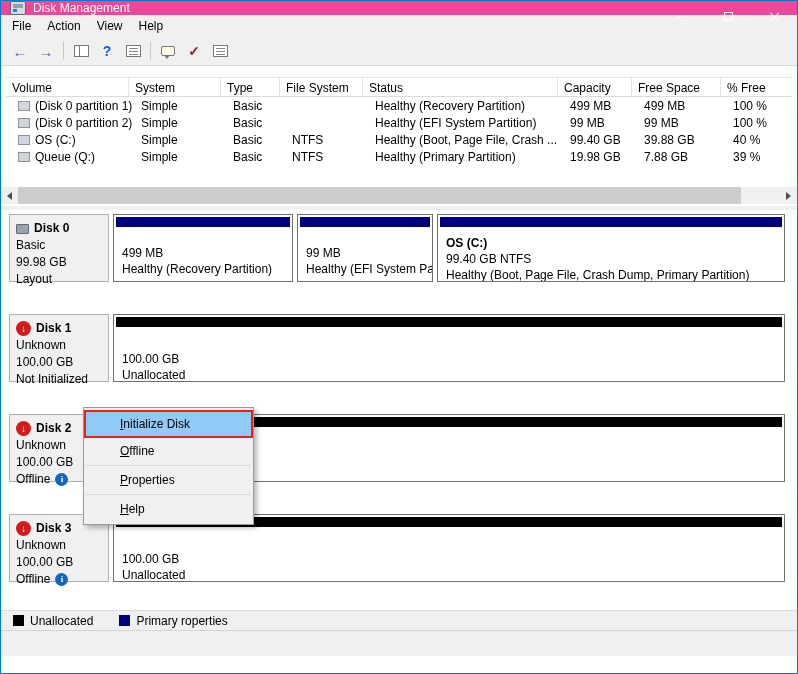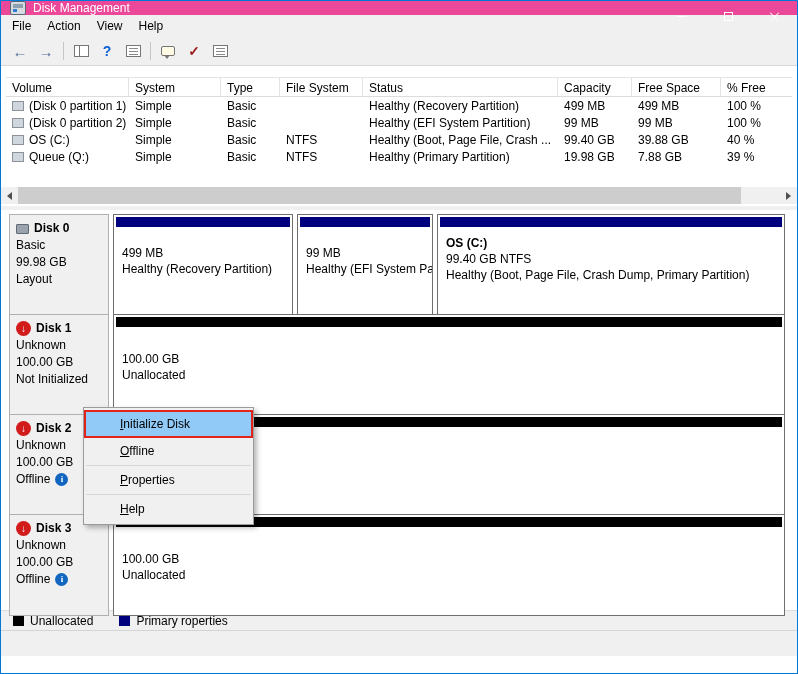--- a/index.html
+++ b/index.html
@@ -39,35 +39,35 @@
   .i-lines::before{content:"";position:absolute;left:2px;right:2px;top:2px;height:1px;background:#8a8a8a;box-shadow:0 3px 0 #8a8a8a,0 6px 0 #8a8a8a}
   .i-balloon{width:14px;height:10px;border:1px solid #767676;background:#fffbe4;border-radius:2px;position:relative}
   .i-balloon::after{content:"";position:absolute;left:2px;bottom:-4px;border-left:3px solid transparent;border-right:3px solid transparent;border-top:4px solid #767676}
   .i-check::before{content:"✓";color:#9b1b1b;font-weight:bold;font-size:14px}
 
   
   .listpane{position:relative;height:140px;background:#fff;padding-top:4px}
   .vhead{display:flex;height:20px;border-top:1px solid #e3e3e3;border-bottom:1px solid #dcdcdc;margin:7px 5px 0 5px}
   .hcell{border-right:1px solid #e3e3e3;padding:3px 6px 0 6px;overflow:hidden;white-space:nowrap}
   .c1{width:123px}.c2{width:92px}.c3{width:59px}.c4{width:83px}.c5{width:195px}.c6{width:74px}.c7{width:89px}.c8{flex:1;border-right:none}
-  .vrow{display:flex;height:17px;align-items:center;padding-left:5px}
+  .vrow{display:flex;height:17px;align-items:center;padding-left:11px}
   .cell{padding:0 6px;overflow:hidden;white-space:nowrap}
   .vol-ic{display:inline-block;width:12px;height:10px;border:1px solid #8d9299;background:#cfd6dd;margin-right:5px;vertical-align:-1px}
   .hscroll{position:absolute;left:0;right:0;bottom:2px;height:17px;background:#f0f0f0}
   .sb-btn{position:absolute;top:0;width:17px;height:17px;display:flex;align-items:center;justify-content:center}
   .sb-left{left:0}.sb-right{right:0}
   .tri-l{width:0;height:0;border-top:4px solid transparent;border-bottom:4px solid transparent;border-right:5px solid #505050}
   .tri-r{width:0;height:0;border-top:4px solid transparent;border-bottom:4px solid transparent;border-left:5px solid #505050}
   .sb-thumb{position:absolute;left:17px;top:0;width:723px;height:17px;background:#cdcdcd}
 
   .pane-div{height:4px;background:#f0f0f0}
 
   
   .gpane{position:relative;height:400px;background:#fff}
-  .drow{position:absolute;left:8px;right:12px;height:102px;display:flex}
+  .drow{position:absolute;left:8px;right:12px;height:68px;display:flex}
   .d0{top:4px}.d1{top:104px}.d2{top:204px}.d3{top:304px}
   .dlabel{width:100px;background:#f0f0f0;border:1px solid #b0b0b0;padding:5px 6px;line-height:17px}
   .dname{font-weight:bold;display:flex;align-items:center;gap:5px}
   .hdd-ic{width:13px;height:10px;background:#9aa3ad;border:1px solid #5f6a75;border-radius:1px}
   .red-ic{width:15px;height:15px;border-radius:50%;background:#d21c1c;color:#fff;display:inline-flex;align-items:center;justify-content:center;flex:0 0 auto}
   .red-ic::before{content:"↓";font-size:10px;font-weight:bold;line-height:1}
   .info-ic{width:13px;height:13px;border-radius:50%;background:#1266c0;color:#fff;display:inline-flex;align-items:center;justify-content:center;margin-left:5px;vertical-align:-2px}
   .info-ic::before{content:"i";font-size:9px;font-weight:bold;font-family:"Liberation Serif",serif}
   .dstatus{display:flex;align-items:center}
   .dstrip{flex:1;margin-left:4px;display:flex;gap:4px}

